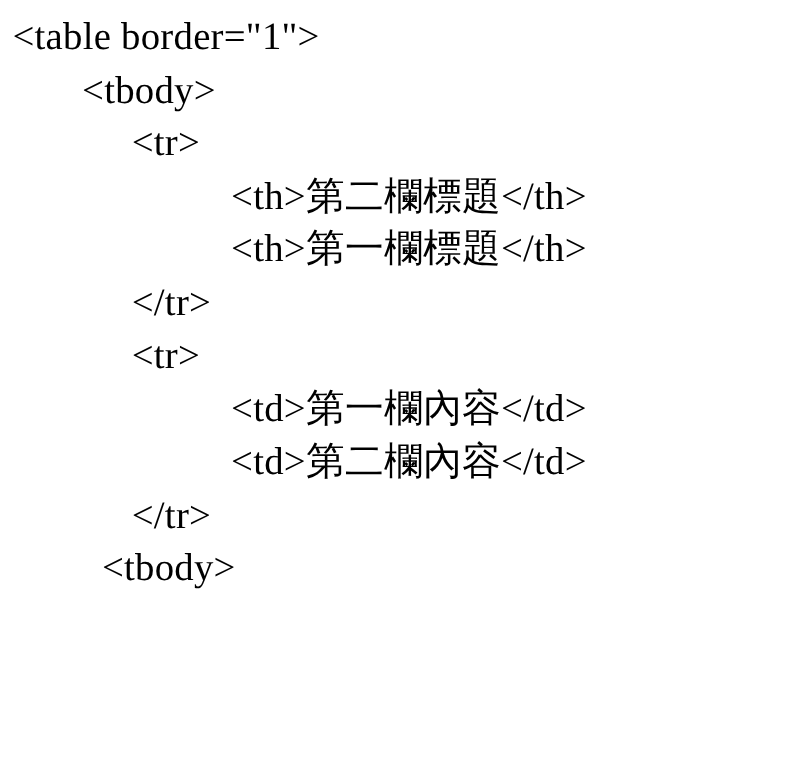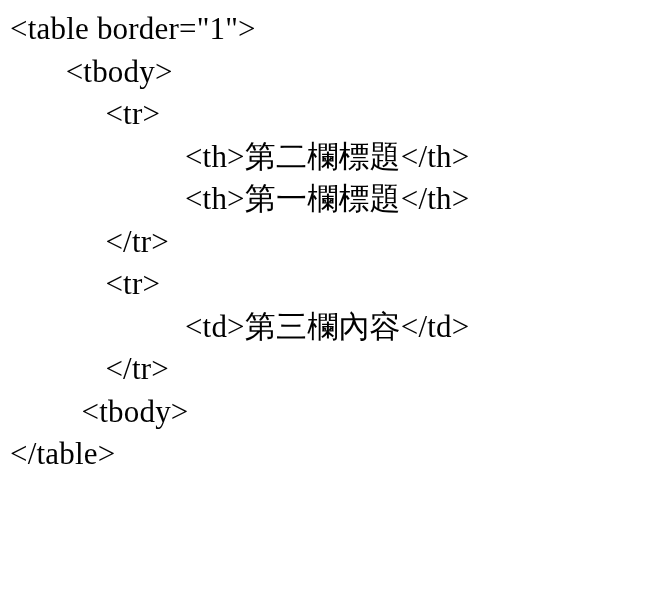--- a/index.html
+++ b/index.html
@@ -28,17 +28,17 @@
 <body>
 
 <div class="code-block">
   <div class="code-line">&lt;table border="1"&gt;</div>
   <div class="code-line">       &lt;tbody&gt;</div>
   <div class="code-line">            &lt;tr&gt;</div>
   <div class="code-line">                      &lt;th&gt;第二欄標題&lt;/th&gt;</div>
   <div class="code-line">                      &lt;th&gt;第一欄標題&lt;/th&gt;</div>
   <div class="code-line">            &lt;/tr&gt;</div>
   <div class="code-line">            &lt;tr&gt;</div>
-  <div class="code-line">                      &lt;td&gt;第三欄內容&lt;/td&gt;</div>
+  <div class="code-line">                      &lt;td&gt;第一欄內容&lt;/td&gt;</div>
+  <div class="code-line">                      &lt;td&gt;第二欄內容&lt;/td&gt;</div>
   <div class="code-line">            &lt;/tr&gt;</div>
   <div class="code-line">         &lt;tbody&gt;</div>
-  <div class="code-line">&lt;/table&gt;</div>
 </div>
 
 </body></html>

